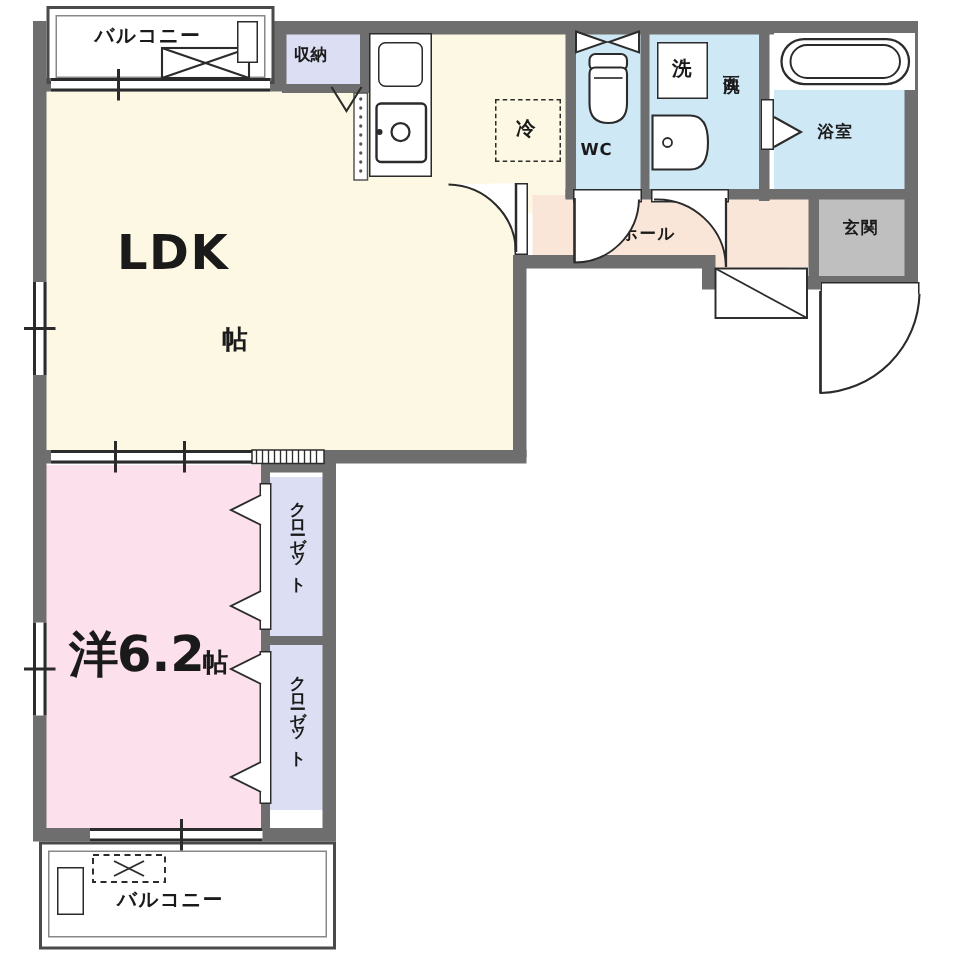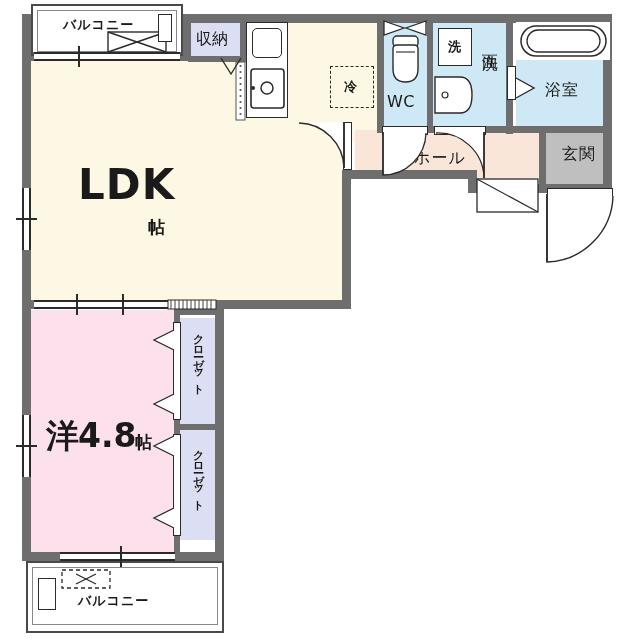--- a/index.html
+++ b/index.html
@@ -24,23 +24,23 @@
   .wall{position:absolute;background:#6e6e6e;box-sizing:border-box;}
   .line{position:absolute;background:#2b2b2b;}
   .thinline{position:absolute;border:1px solid #555;box-sizing:border-box;background:transparent;}
 
   
   .lbl{position:absolute;color:#1a1a1a;line-height:1;white-space:nowrap;
        font-family:"DejaVu Sans","Liberation Sans",sans-serif;}
   .lbl-v{position:absolute;color:#1a1a1a;line-height:1.05;
        writing-mode:vertical-rl;text-orientation:upright;
        font-family:"DejaVu Sans","Liberation Sans",sans-serif;}
-  .big{font-size:42px;font-weight:700;letter-spacing:1px;margin-top:12px;}
+  .big{font-size:32px;font-weight:700;letter-spacing:1px;}
   .big2{font-size:33px;font-weight:700;}
-  .mid{font-size:16px;font-weight:400;}
+  .mid{font-size:11px;font-weight:700;}
   .sm{font-size:13px;font-weight:700;}
   .xsm{font-size:11px;font-weight:700;}
   .tat{font-size:17px;font-weight:700;}
 
   
   .win{position:absolute;background:#ffffff;border-top:2px solid #2b2b2b;border-bottom:2px solid #2b2b2b;box-sizing:border-box;}
   .win-v{position:absolute;background:#ffffff;border-left:2px solid #2b2b2b;border-right:2px solid #2b2b2b;box-sizing:border-box;}
   .mullion{position:absolute;background:#2b2b2b;}
 
   svg{position:absolute;overflow:visible;}
@@ -272,16 +272,16 @@
     <polyline points="22,0 2,10 22,20" fill="#fff" stroke="#2b2b2b" stroke-width="1.3"></polyline>
   </svg>
   <svg style="left:152px;top:508px;width:24px;height:20px;">
     <polyline points="22,0 2,10 22,20" fill="#fff" stroke="#2b2b2b" stroke-width="1.3"></polyline>
   </svg>
 
   <div class="lbl big" style="left:78px;top:152px;">LDK</div>
   <div class="lbl tat" style="left:148px;top:219px;">帖</div>
 
   <div class="lbl big2" style="left:46px;top:419px;">洋</div>
-  <div class="lbl big2" style="left:78px;top:419px;">4.8</div>
+  <div class="lbl big2" style="left:78px;top:419px;">6.2</div>
   <div class="lbl tat" style="left:135px;top:434px;">帖</div>
 
 </div>
 
 </body></html>

